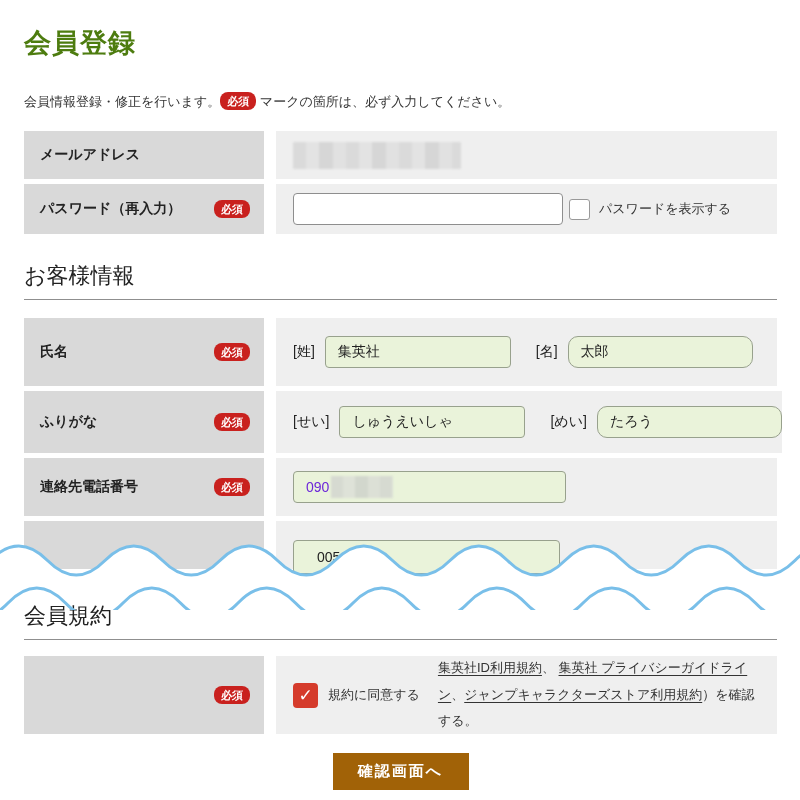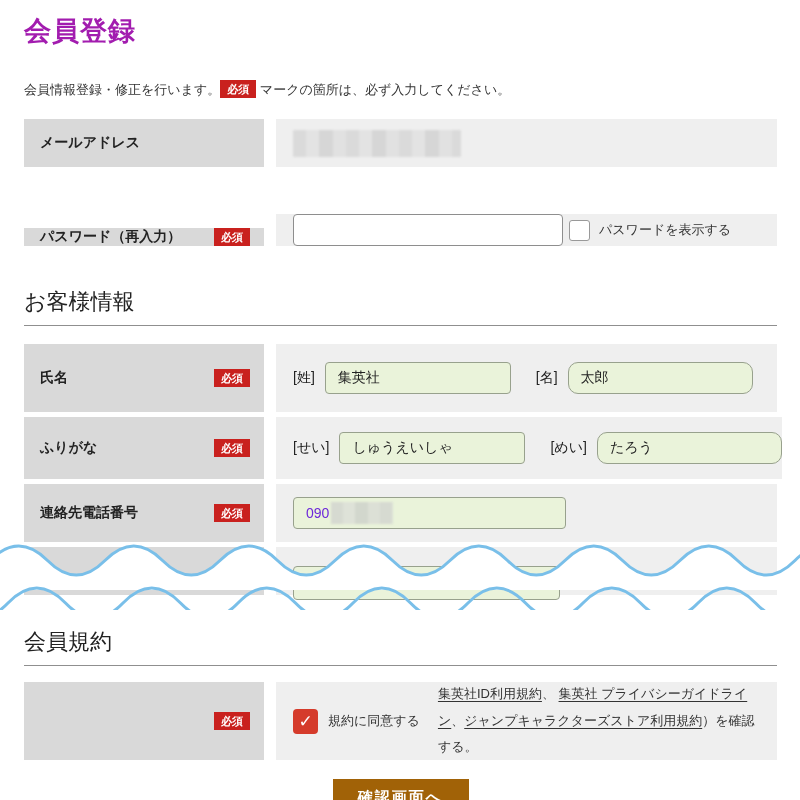--- a/index.html
+++ b/index.html
@@ -4,39 +4,39 @@
 <style>
   * { box-sizing: border-box; }
   html,body { margin:0; padding:0; }
   body {
     width:800px; height:800px; background:#fff; color:#333;
     font-family:"Liberation Sans","DejaVu Sans",sans-serif;
     position:relative; overflow:hidden;
   }
   .container { padding:0 23px 0 24px; position:relative; }
 
-  .page-title { font-size:27px; font-weight:bold; color:#a21caf; margin:0; padding-top:13px; letter-spacing:1px; }
+  .page-title { font-size:27px; font-weight:bold; color:#4d7c0f; margin:0; padding-top:25px; letter-spacing:1px; }
 
   .intro { margin-top:31px; font-size:13px; color:#333; }
   .badge {
     display:inline-block; background:#c9211e; color:#fff; font-size:11px; font-weight:bold;
-    padding:4px 7px 3px; border-radius:0; line-height:1; vertical-align:1px;
+    padding:4px 7px 3px; border-radius:8px; line-height:1; vertical-align:1px;
   }
 
   .form-table { margin-top:20px; }
   .frow { display:flex; margin-bottom:5px; }
   .fl {
     width:240px; flex-shrink:0; background:#d9d9d9; margin-right:12px;
     display:flex; align-items:center; justify-content:space-between; padding:0 14px 0 16px;
   }
   .fl .lbl { font-size:14px; font-weight:bold; color:#222; }
   .fc { flex:1; background:#efefef; display:flex; align-items:center; padding-left:17px; }
 
   .h-email { height:48px; }
-  .h-pass  { height:74px;align-items:flex-end; }
+  .h-pass  { height:50px; }
   .h-name  { height:68px; }
   .h-kana  { height:62px; }
   .h-phone { height:58px; }
   .h-partial { height:48px; }
   .h-agree { height:78px; }
 
   .redacted-email {
     width:168px; height:27px; border-radius:1px;
     background-image:
       repeating-linear-gradient(90deg,#dadada 0 13px,#e3e3e3 13px 26px,#d6d6d6 26px 40px,#e1e1e1 40px 53px),
@@ -48,21 +48,21 @@
     width:270px; height:32px; background:#fff; border:1px solid #8e8e8e; border-radius:4px;
     font-size:14px; padding:0 10px; font-family:inherit; color:#222;
   }
   .pw-check { width:21px; height:21px; background:#fff; border:1px solid #999; border-radius:3px; margin-left:6px; flex-shrink:0; cursor:pointer; }
   .pw-check-label { font-size:13px; margin-left:9px; color:#333; }
 
   .section-heading {
     font-size:22px; font-weight:500; color:#222; margin:0;
     border-bottom:1px solid #8f8f8f; padding-bottom:8px;
   }
-  .mt-customer { margin-top:41px; }
+  .mt-customer { margin-top:27px; }
   .mt-terms { margin-top:32px; }
   .form-table-2 { margin-top:18px; }
   .form-table-3 { margin-top:16px; }
 
   .prefix { font-size:14px; color:#222; margin-right:10px; white-space:nowrap; }
   .prefix2 { margin-left:25px; }
   .ginput {
     height:32px; background:#eaf3da; border:1px solid #98a18d; border-radius:4px;
     font-size:14px; padding:0 12px; color:#222; font-family:inherit;
   }

